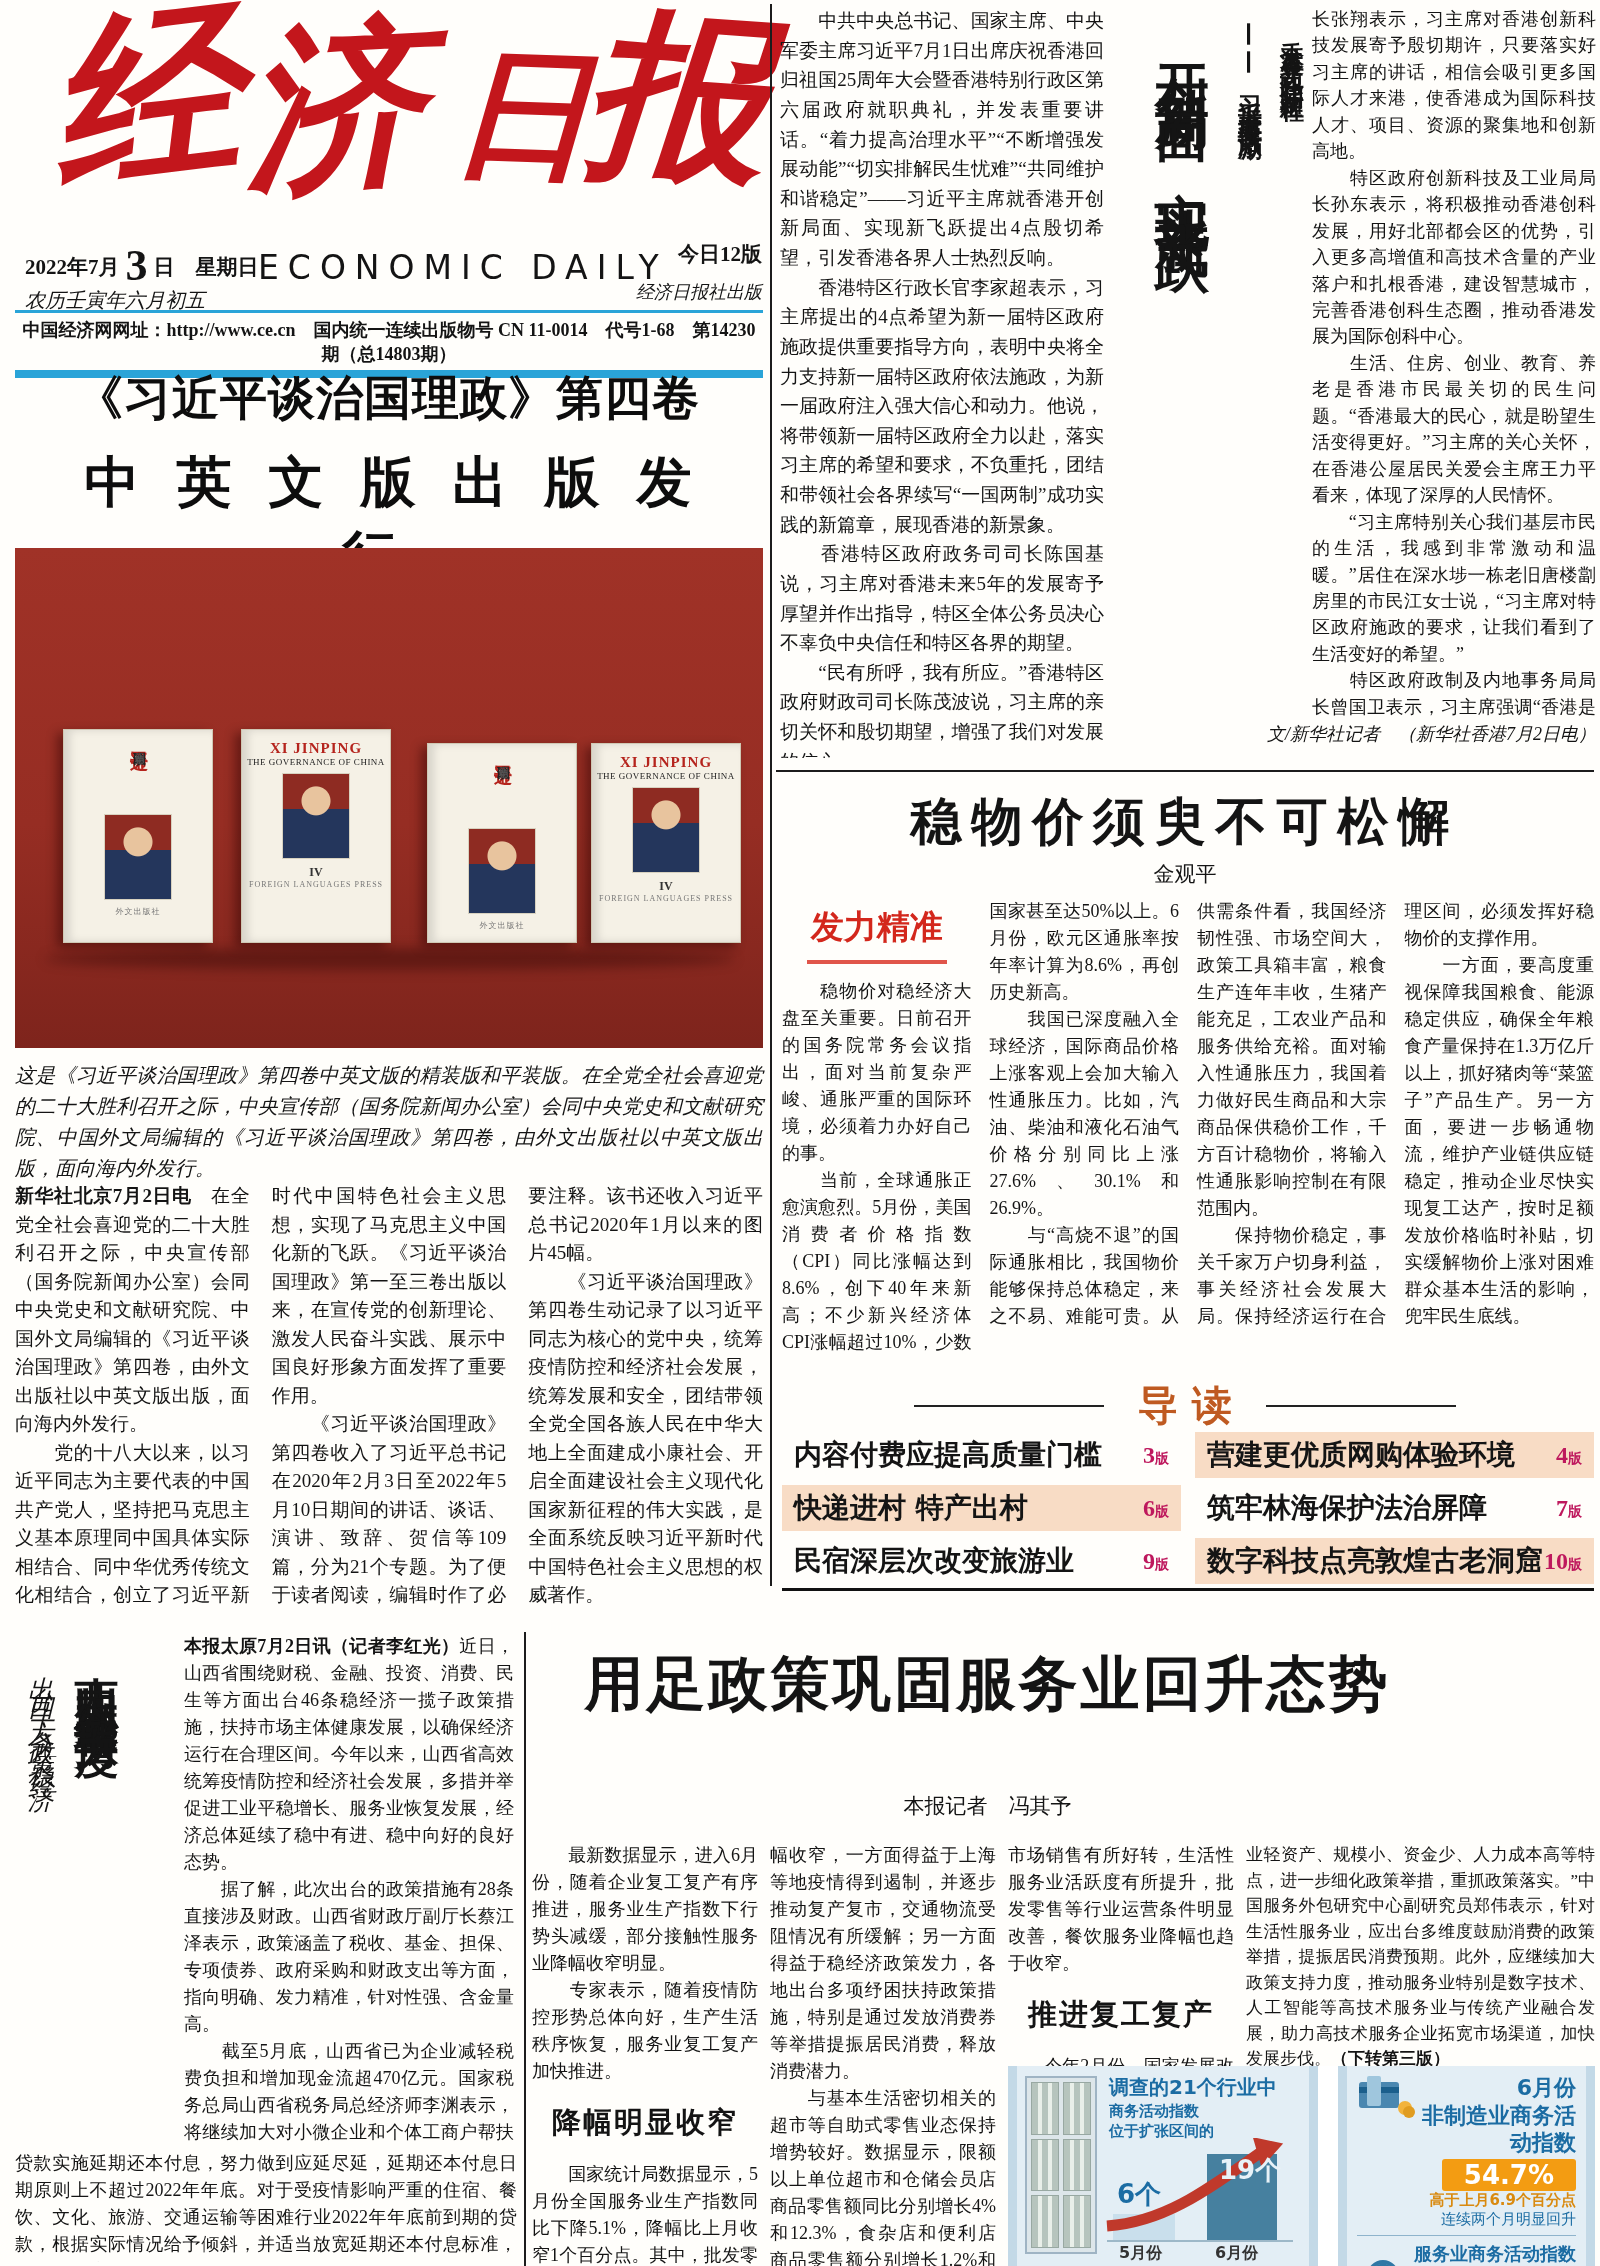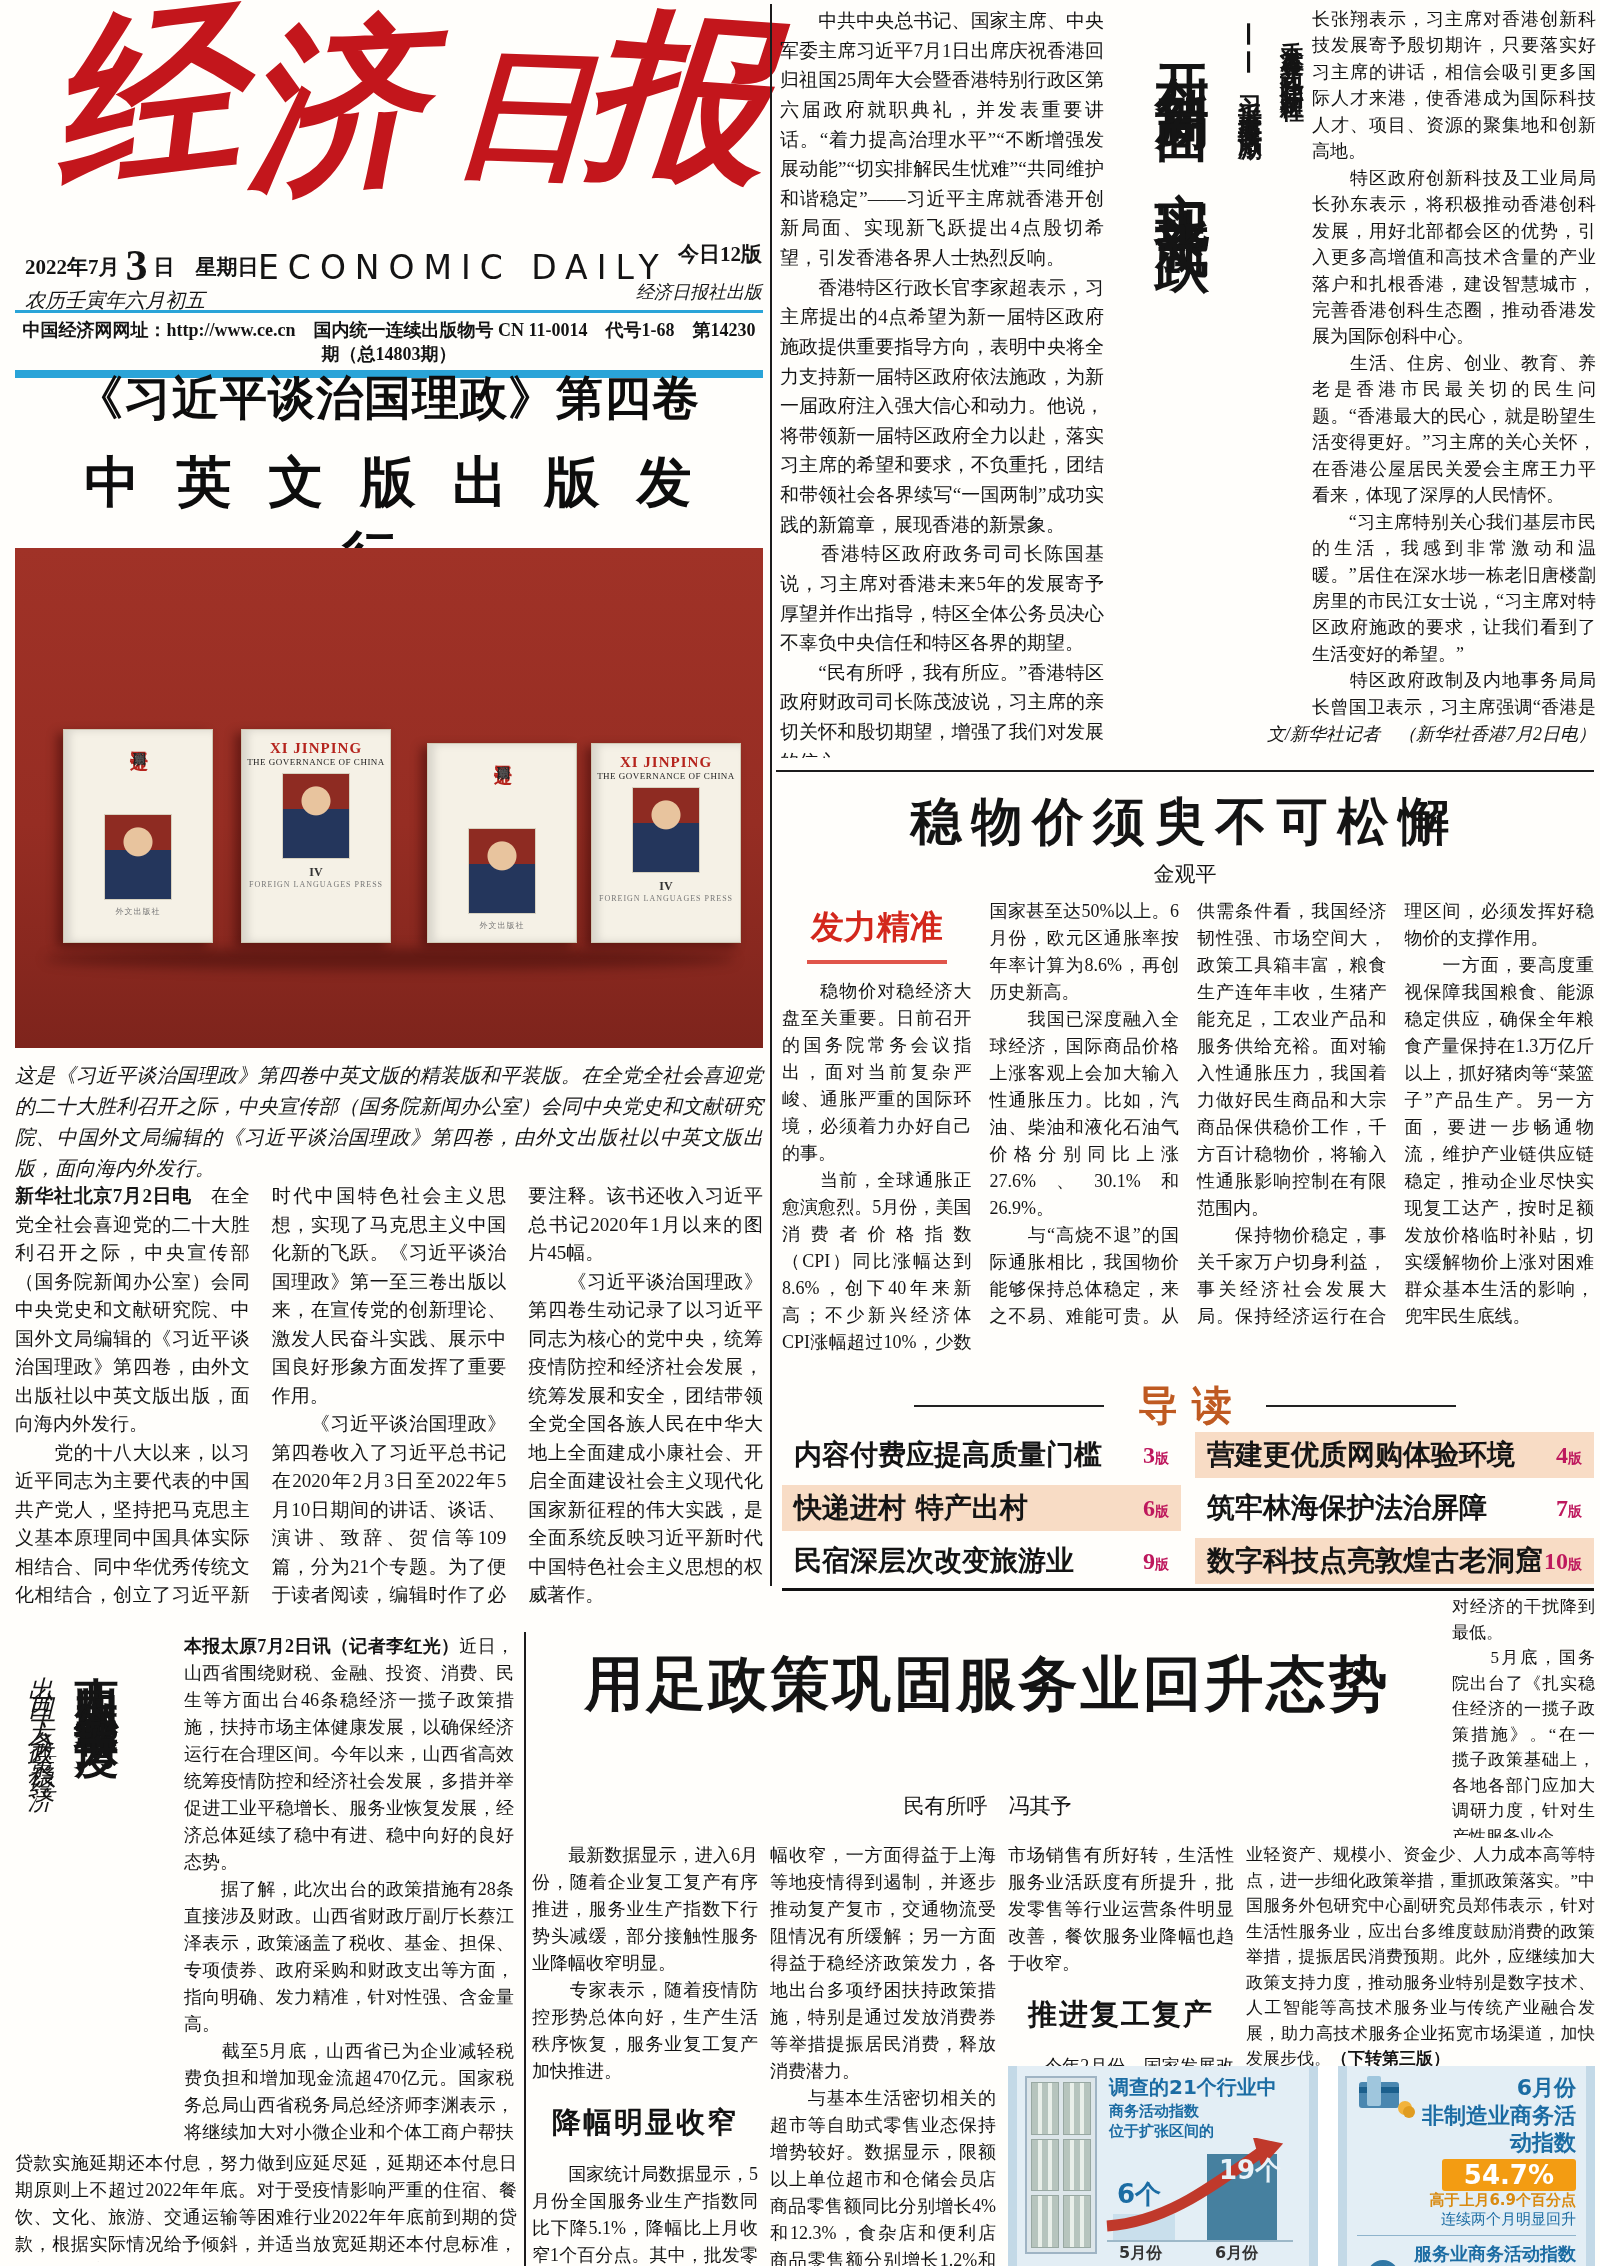--- a/index.html
+++ b/index.html
@@ -279,23 +279,21 @@
   <div class="abs just clip" id="sxBody">
     <span class="leadin">本报太原7月2日讯（记者李红光）</span><span class="flow">近日，山西省围绕财税、金融、投资、消费、民生等方面出台46条稳经济一揽子政策措施，扶持市场主体健康发展，以确保经济运行在合理区间。今年以来，山西省高效统筹疫情防控和经济社会发展，多措并举促进工业平稳增长、服务业恢复发展，经济总体延续了稳中有进、稳中向好的良好态势。
 　　据了解，此次出台的政策措施有28条直接涉及财政。山西省财政厅副厅长蔡江泽表示，政策涵盖了税收、基金、担保、专项债券、政府采购和财政支出等方面，指向明确、发力精准，针对性强、含金量高。
 　　截至5月底，山西省已为企业减轻税费负担和增加现金流超470亿元。国家税务总局山西省税务局总经济师李渊表示，将继续加大对小微企业和个体工商户帮扶力度，对小微企业年应纳税所得额不超过100万元的部分，减按12.5%计入应纳税所得额，在现行优惠政策基础上，再减半征收个人所得税。
 　　对于此次推出的延期还本付息政策，中国银行保险监督管理委员会山西监管局与人民银行太原中心支行将共同督促银行机构按照市场化原则，与中小微企业（含小微企业主）和个体工商户、货车司机等协商，对其</span>
   </div>
   <div class="abs just clip flow" id="sxStrip">贷款实施延期还本付息，努力做到应延尽延，延期还本付息日期原则上不超过2022年年底。对于受疫情影响严重的住宿、餐饮、文化、旅游、交通运输等困难行业2022年年底前到期的贷款，根据实际情况给予倾斜，并适当放宽延期还本付息标准，帮助企业渡过难关。</div>
   <div class="vrule" style="left:524px;top:1632px;height:634px;"></div>
 
   <div class="abs sans" id="svcHead">用足政策巩固服务业回升态势</div>
-  <div class="abs" id="svcByline">民有所呼　冯其予</div>
-  <div class="abs just clip flow" id="svcSide">对经济的干扰降到最低。
-　　5月底，国务院出台了《扎实稳住经济的一揽子政策措施》。“在一揽子政策基础上，各地各部门应加大调研力度，针对生产性服务业企</div>
+  <div class="abs" id="svcByline">本报记者　冯其予</div>
 
   <div class="svccol just clip" id="svcC1">
     <span class="flow">　　最新数据显示，进入6月份，随着企业复工复产有序推进，服务业生产指数下行势头减缓，部分接触性服务业降幅收窄明显。
 　　专家表示，随着疫情防控形势总体向好，生产生活秩序恢复，服务业复工复产加快推进。</span>
     <div class="subhead sans">降幅明显收窄</div>
     <span class="flow">　　国家统计局数据显示，5月份全国服务业生产指数同比下降5.1%，降幅比上月收窄1个百分点。其中，批发零售、交通运输仓储业降幅收窄明显。进入6月份以后，服务业恢复性增长态势更加均衡。
 　　中国国际经济交流中心经济研究部副部长刘向东表示，服务业生产指数降</span>
   </div>
   <div class="svccol just clip flow" id="svcC2">幅收窄，一方面得益于上海等地疫情得到遏制，并逐步推动复产复市，交通物流受阻情况有所缓解；另一方面得益于稳经济政策发力，各地出台多项纾困扶持政策措施，特别是通过发放消费券等举措提振居民消费，释放消费潜力。
 　　与基本生活密切相关的超市等自助式零售业态保持增势较好。数据显示，限额以上单位超市和仓储会员店商品零售额同比分别增长4%和12.3%，食杂店和便利店商品零售额分别增长1.2%和4.7%。</div>

